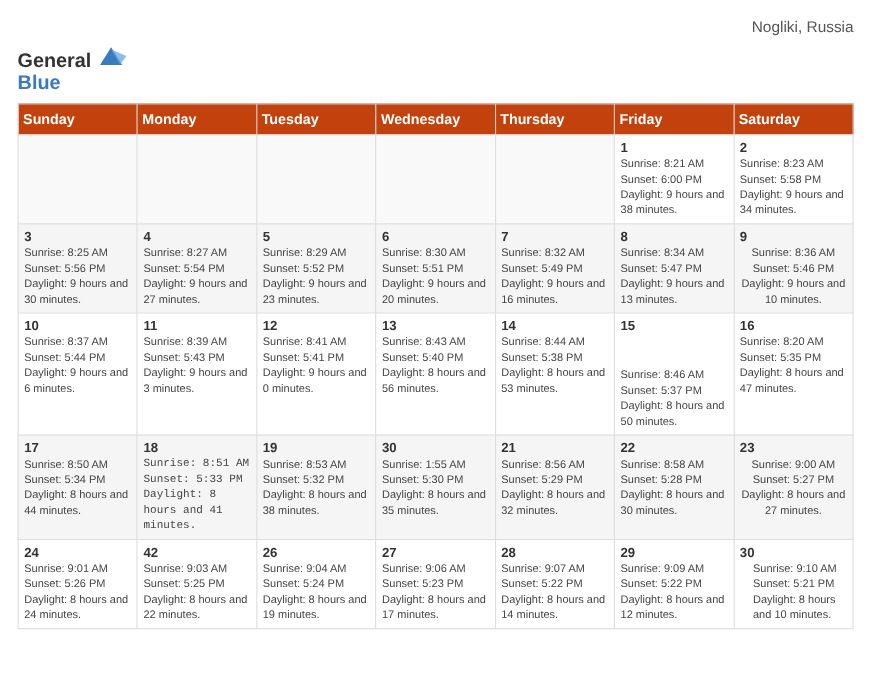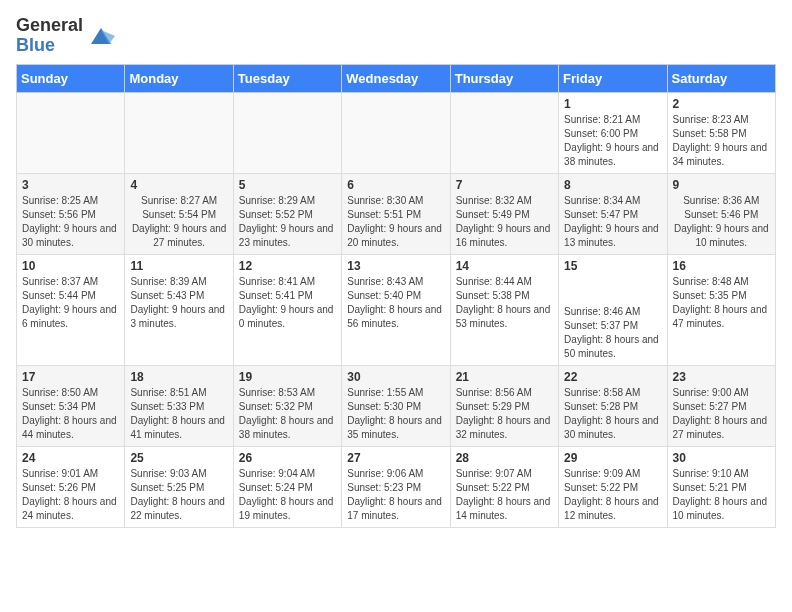--- a/index.html
+++ b/index.html
@@ -17,20 +17,21 @@
       margin-bottom: 8px;
     }
     .logo {
       display: flex;
       align-items: center;
     }
     .logo-text {
       display: flex;
       flex-direction: column;
       line-height: 1.1;
+      margin-top: 30px;
     }
     .logo-general {
       font-size: 18px;
       font-weight: bold;
       color: #333;
     }
     .logo-blue {
       font-size: 18px;
       font-weight: bold;
       color: #3a7abf;
@@ -50,21 +51,21 @@
     }
     .location {
       font-size: 14px;
       color: #555;
     }
     .calendar {
       width: 100%;
       border-collapse: collapse;
     }
     .calendar th {
-      background-color: #3b82f6;
+      background-color: #c2410c;
       color: #fff;
       padding: 6px 4px;
       font-size: 13px;
       text-align: left;
       border: 1px solid #ccc;
     }
     .calendar td {
       vertical-align: top;
       border: 1px solid #ddd;
       padding: 4px 5px;
@@ -99,20 +100,21 @@
     <div class="logo-text">
       <span class="logo-general">General</span>
       <span class="logo-blue">Blue</span>
     </div>
     <svg class="logo-icon" viewBox="0 0 28 28" xmlns="http://www.w3.org/2000/svg">
       <polygon points="4,22 14,6 24,22" fill="#3a7abf"></polygon>
       <polygon points="14,8 22,22 28,14" fill="#5ba3e0" opacity="0.7"></polygon>
     </svg>
   </div>
   <div class="title-area">
+    <div class="location">Nogliki, Russia</div>
   </div>
 </div>
 
 <table class="calendar">
   <thead>
     <tr>
       <th>Sunday</th>
       <th>Monday</th>
       <th>Tuesday</th>
       <th>Wednesday</th>
@@ -143,21 +145,21 @@
       </tr>
       <tr>
         <td>
           <span class="day-num">3</span>
           <div class="day-info" style="white-space: pre-line;">Sunrise: 8:25 AM
 Sunset: 5:56 PM
 Daylight: 9 hours and 30 minutes.</div>
         </td>
         <td>
           <span class="day-num">4</span>
-          <div class="day-info" style="white-space: pre-line; text-align: center;">Sunrise: 8:27 AM
+          <div class="day-info" style="white-space: pre-line;">Sunrise: 8:27 AM
 Sunset: 5:54 PM
 Daylight: 9 hours and 27 minutes.</div>
         </td>
         <td>
           <span class="day-num">5</span>
           <div class="day-info" style="white-space: pre-line;">Sunrise: 8:29 AM
 Sunset: 5:52 PM
 Daylight: 9 hours and 23 minutes.</div>
         </td>
         <td>
@@ -217,35 +219,35 @@
 Daylight: 8 hours and 53 minutes.</div>
         </td>
         <td>
           <span class="day-num">15</span>
           <div class="day-info" style="white-space: pre-line; margin-top: 32px;">Sunrise: 8:46 AM
 Sunset: 5:37 PM
 Daylight: 8 hours and 50 minutes.</div>
         </td>
         <td>
           <span class="day-num">16</span>
-          <div class="day-info" style="white-space: pre-line;">Sunrise: 8:48 AM
+          <div class="day-info" style="white-space: pre-line;">Sunrise: 8:20 AM
 Sunset: 5:35 PM
 Daylight: 8 hours and 47 minutes.</div>
         </td>
       </tr>
       <tr>
         <td>
           <span class="day-num">17</span>
           <div class="day-info" style="white-space: pre-line;">Sunrise: 8:50 AM
 Sunset: 5:34 PM
 Daylight: 8 hours and 44 minutes.</div>
         </td>
         <td>
           <span class="day-num">18</span>
-          <div class="day-info" style="white-space: pre-line;">Sunrise: 8:51 AM
+          <div class="day-info" style="white-space: pre-line; font-family: Liberation Mono, monospace;">Sunrise: 8:51 AM
 Sunset: 5:33 PM
 Daylight: 8 hours and 41 minutes.</div>
         </td>
         <td>
           <span class="day-num">19</span>
           <div class="day-info" style="white-space: pre-line;">Sunrise: 8:53 AM
 Sunset: 5:32 PM
 Daylight: 8 hours and 38 minutes.</div>
         </td>
         <td>
@@ -261,34 +263,34 @@
 Daylight: 8 hours and 32 minutes.</div>
         </td>
         <td>
           <span class="day-num">22</span>
           <div class="day-info" style="white-space: pre-line;">Sunrise: 8:58 AM
 Sunset: 5:28 PM
 Daylight: 8 hours and 30 minutes.</div>
         </td>
         <td>
           <span class="day-num">23</span>
-          <div class="day-info" style="white-space: pre-line;">Sunrise: 9:00 AM
+          <div class="day-info" style="white-space: pre-line; text-align: center;">Sunrise: 9:00 AM
 Sunset: 5:27 PM
 Daylight: 8 hours and 27 minutes.</div>
         </td>
       </tr>
       <tr>
         <td>
           <span class="day-num">24</span>
           <div class="day-info" style="white-space: pre-line;">Sunrise: 9:01 AM
 Sunset: 5:26 PM
 Daylight: 8 hours and 24 minutes.</div>
         </td>
         <td>
-          <span class="day-num">25</span>
+          <span class="day-num">42</span>
           <div class="day-info" style="white-space: pre-line;">Sunrise: 9:03 AM
 Sunset: 5:25 PM
 Daylight: 8 hours and 22 minutes.</div>
         </td>
         <td>
           <span class="day-num">26</span>
           <div class="day-info" style="white-space: pre-line;">Sunrise: 9:04 AM
 Sunset: 5:24 PM
 Daylight: 8 hours and 19 minutes.</div>
         </td>
@@ -305,19 +307,19 @@
 Daylight: 8 hours and 14 minutes.</div>
         </td>
         <td>
           <span class="day-num">29</span>
           <div class="day-info" style="white-space: pre-line;">Sunrise: 9:09 AM
 Sunset: 5:22 PM
 Daylight: 8 hours and 12 minutes.</div>
         </td>
         <td>
           <span class="day-num">30</span>
-          <div class="day-info" style="white-space: pre-line;">Sunrise: 9:10 AM
+          <div class="day-info" style="white-space: pre-line; margin-left: 12px;">Sunrise: 9:10 AM
 Sunset: 5:21 PM
 Daylight: 8 hours and 10 minutes.</div>
         </td>
       </tr>
     </tbody>
 </table>
 
 </body></html>

